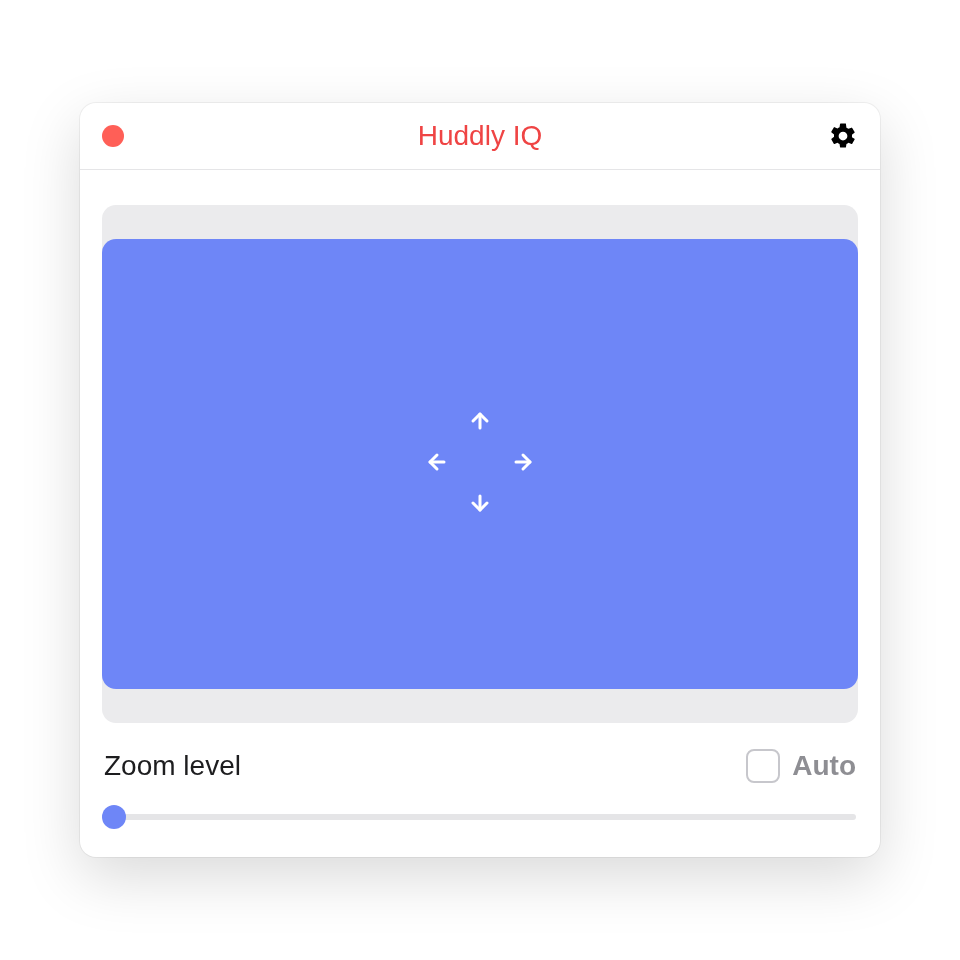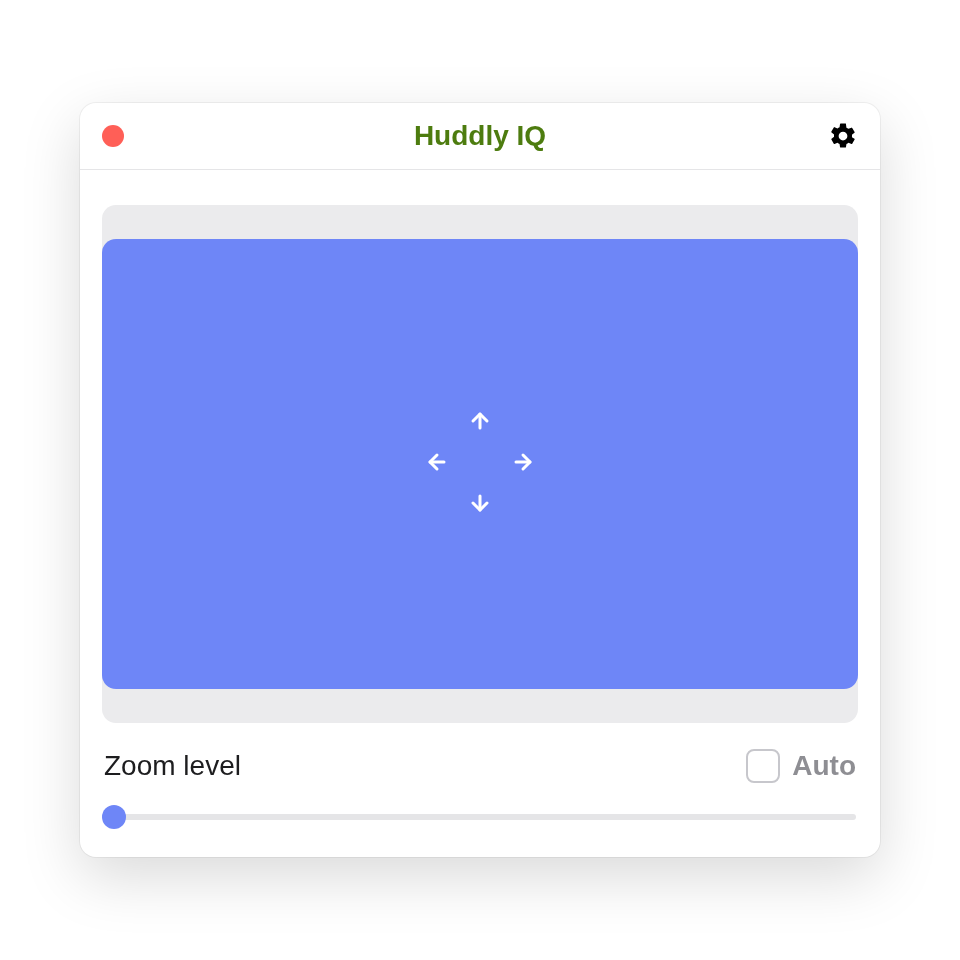--- a/index.html
+++ b/index.html
@@ -31,22 +31,22 @@
       border-bottom: 1px solid #e5e5e7;
     }
     .traffic-dot {
       width: 22px;
       height: 22px;
       border-radius: 50%;
       background: #ff5f57;
     }
     .title-text {
       font-size: 28px;
-      font-weight: 700;
-      color: #4d7c0f;
+      font-weight: 400;
+      color: #ef4444;
       position: absolute;
       left: 50%;
       transform: translateX(-50%);
     }
     .titlebar-inner {
       position: relative;
       display: flex;
       align-items: center;
       width: 100%;
     }

